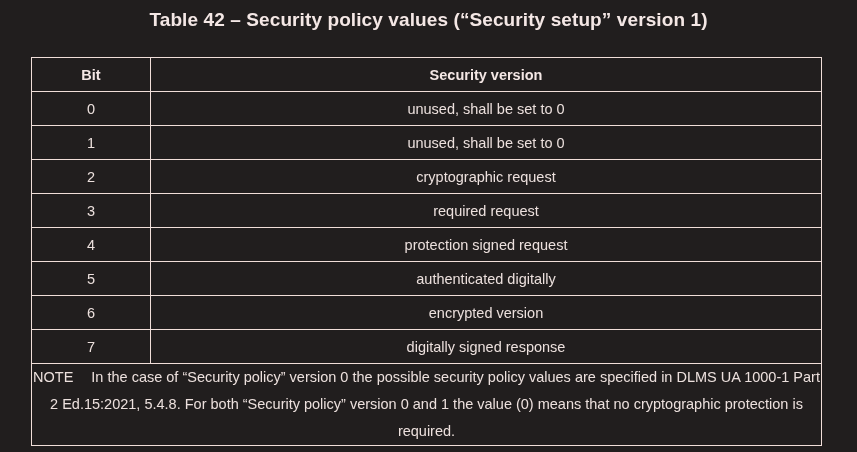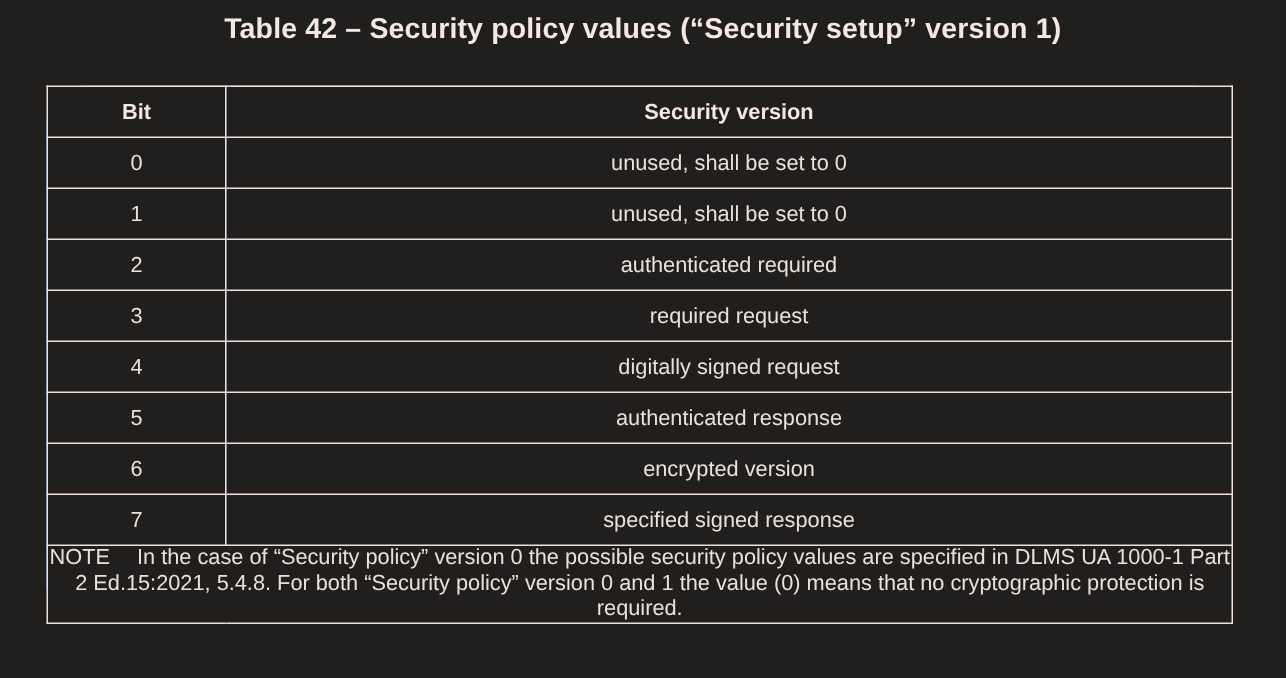--- a/index.html
+++ b/index.html
@@ -36,22 +36,21 @@
   }
 
   
   .policy-table {
     position: absolute;
     left: 31px;
     top: 57px;
     width: 790px;
     border-collapse: collapse;
     table-layout: fixed;
-    background: #3b82f6;
-    border-radius: 25px;
+    background: #b91c1c;
   }
   .policy-table td,
   .policy-table th {
     border: 1px solid #f0ded9;
     background: #211e1e;
     color: #ece0dd;
     font-size: 14.5px;
     font-weight: normal;
     padding: 0;
     height: 33px;
@@ -64,21 +63,21 @@
     font-size: 14.5px;
   }
   .col-bit { width: 119px; }
   .col-policy { width: 671px; }
 
   .note-cell {
     text-align: left;
     vertical-align: top;
     height: auto;
     padding: 8px 11px 9px 10px;
-    line-height: 17px;
+    line-height: 27px;
     font-size: 14.5px;
     color: #ece0dd;
     text-align: justify;
     text-justify: inter-word;
   }
   .note-cell .note-label {
     font-size: 14.5px;
   }
   .note-cell .note-gap {
     display: inline-block;
@@ -110,41 +109,41 @@
       <tr>
         <td>0</td>
         <td>unused, shall be set to 0</td>
       </tr>
       <tr>
         <td>1</td>
         <td>unused, shall be set to 0</td>
       </tr>
       <tr>
         <td>2</td>
-        <td>authenticated required</td>
+        <td>cryptographic request</td>
       </tr>
       <tr>
         <td>3</td>
         <td>required request</td>
       </tr>
       <tr>
         <td>4</td>
-        <td>digitally signed request</td>
+        <td>protection signed request</td>
       </tr>
       <tr>
         <td>5</td>
-        <td>authenticated response</td>
+        <td>authenticated digitally</td>
       </tr>
       <tr>
         <td>6</td>
         <td>encrypted version</td>
       </tr>
       <tr>
         <td>7</td>
-        <td>specified signed response</td>
+        <td>digitally signed response</td>
       </tr>
       <tr>
         <td class="note-cell" colspan="2"><span class="note-label">NOTE</span><span class="note-gap"></span><span class="note-body">In the case of “Security policy” version 0 the possible security policy values are specified in DLMS UA 1000-1 Part 2 Ed.15:2021, 5.4.8. For both “Security policy” version 0 and 1 the value (0) means that no cryptographic protection is required.</span></td>
       </tr>
     </tbody>
   </table>
 
 </div>
 
 </body></html>

